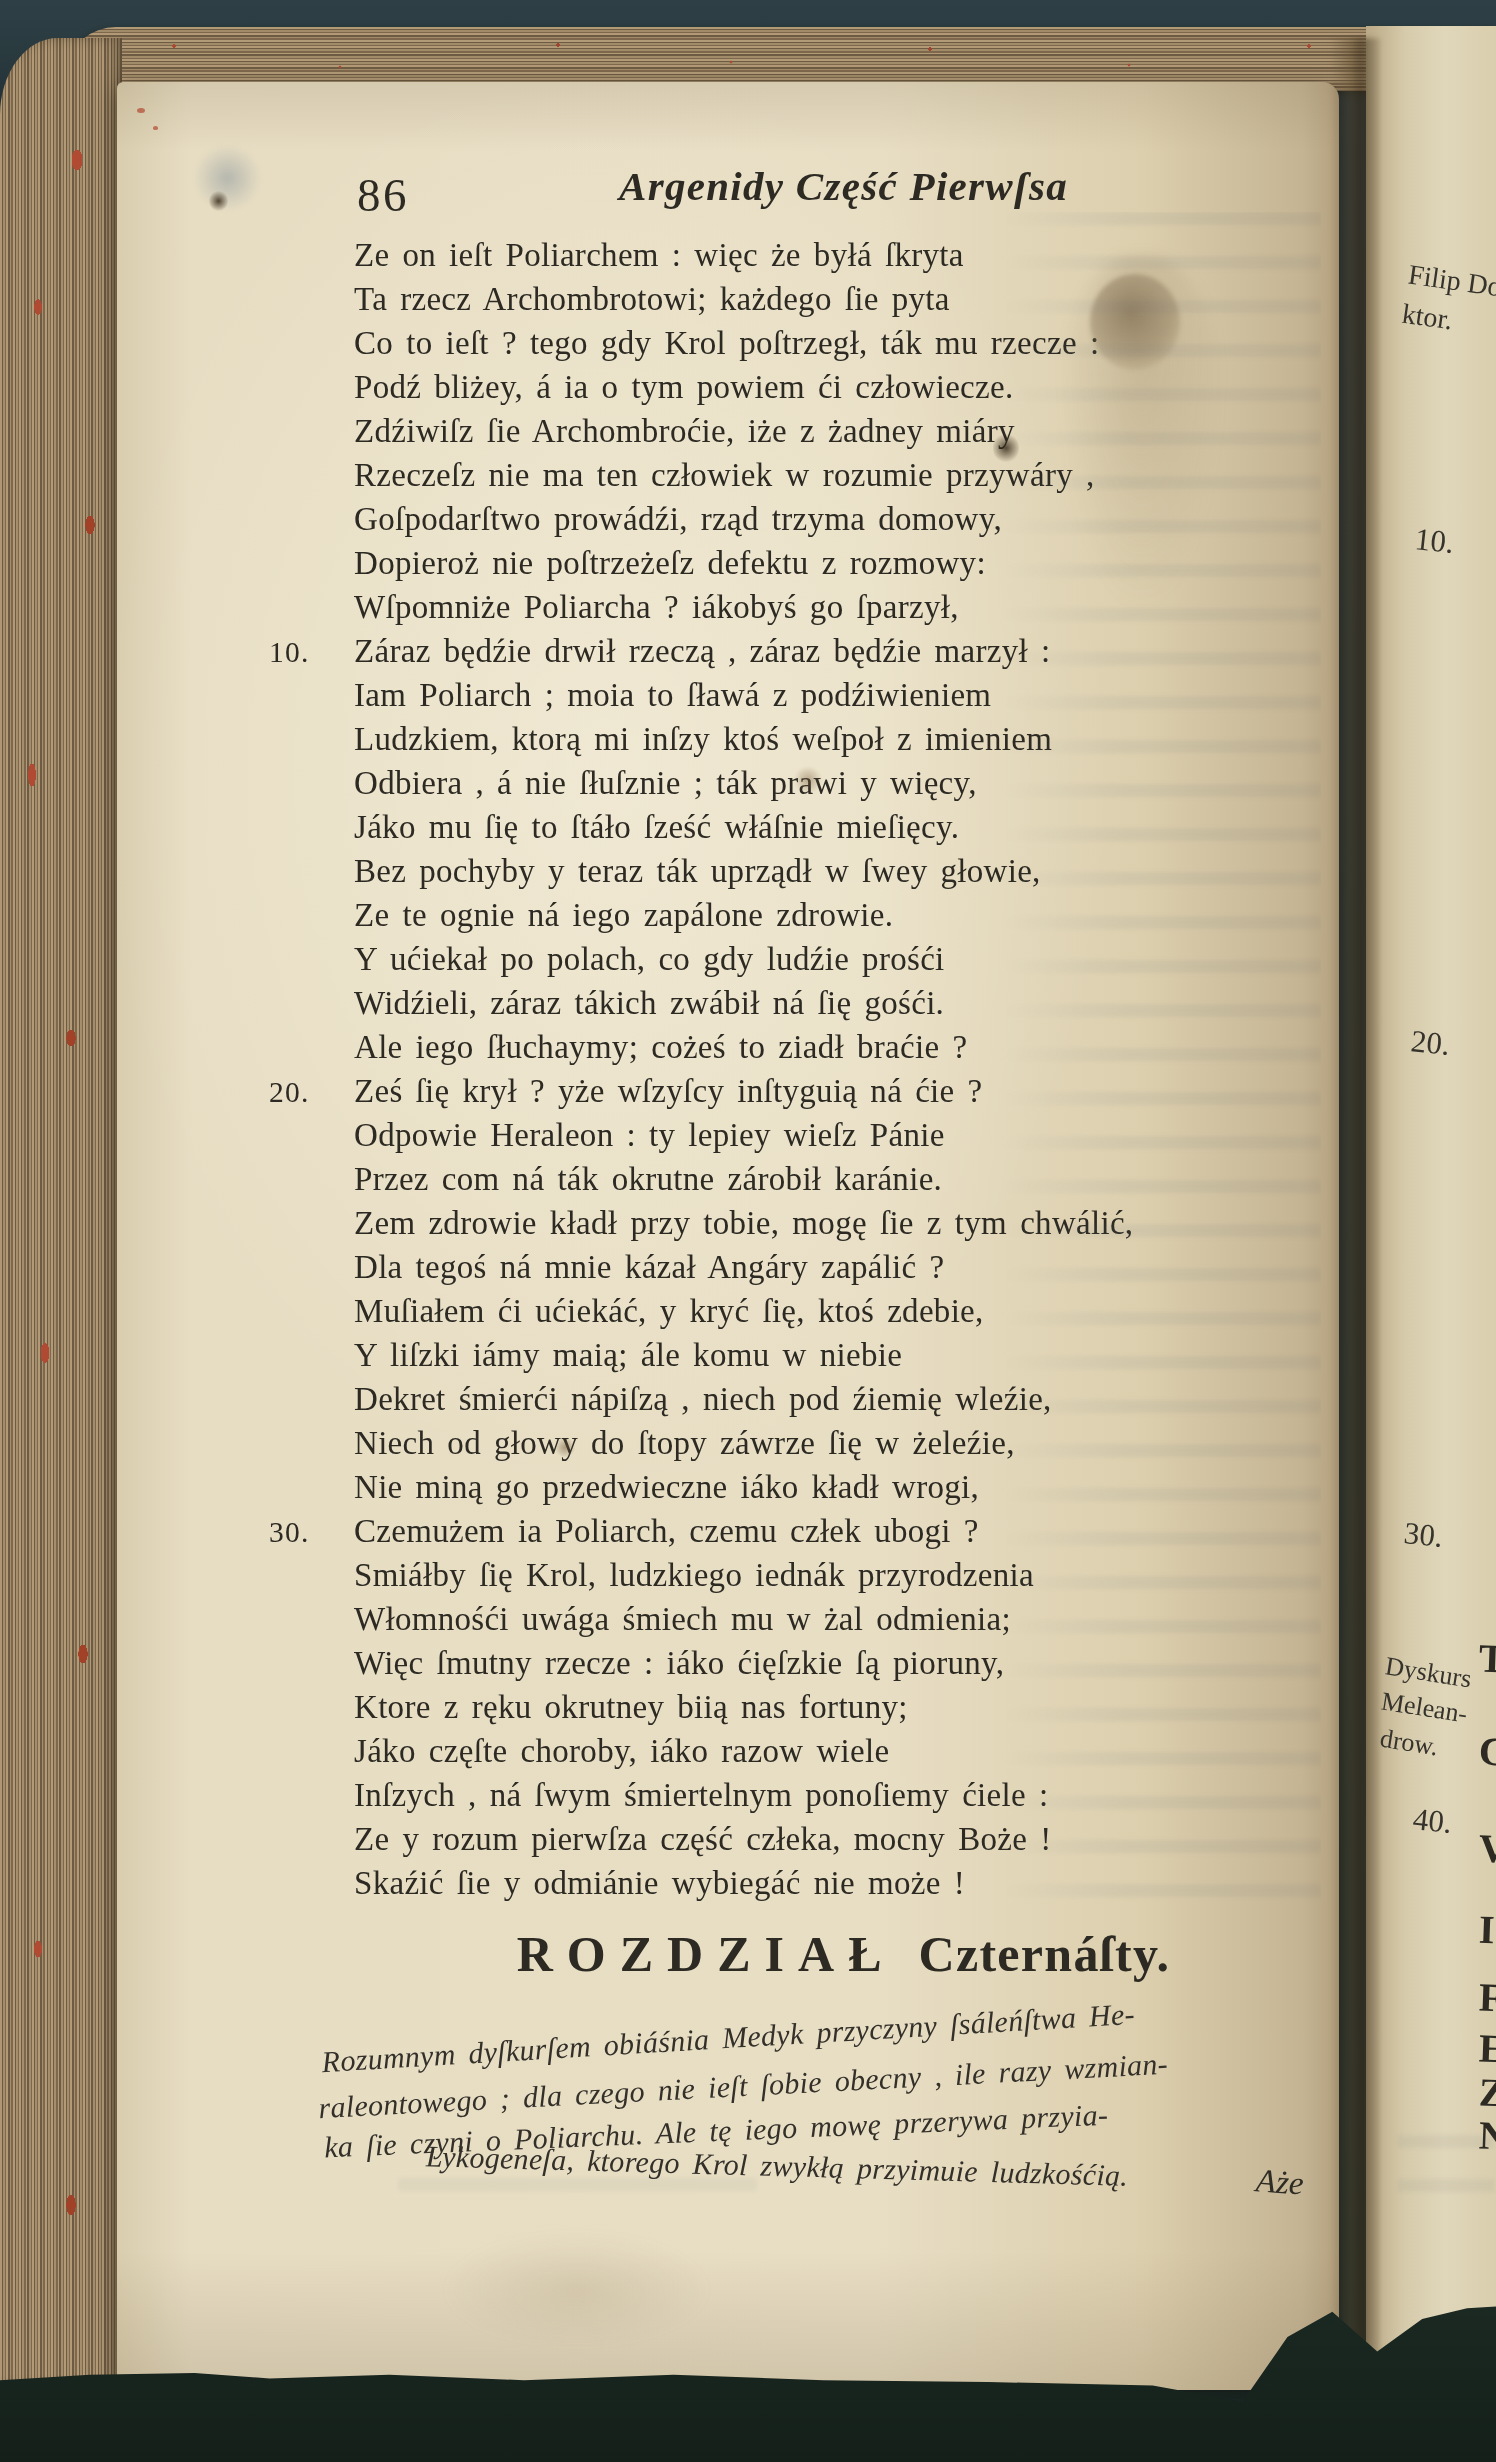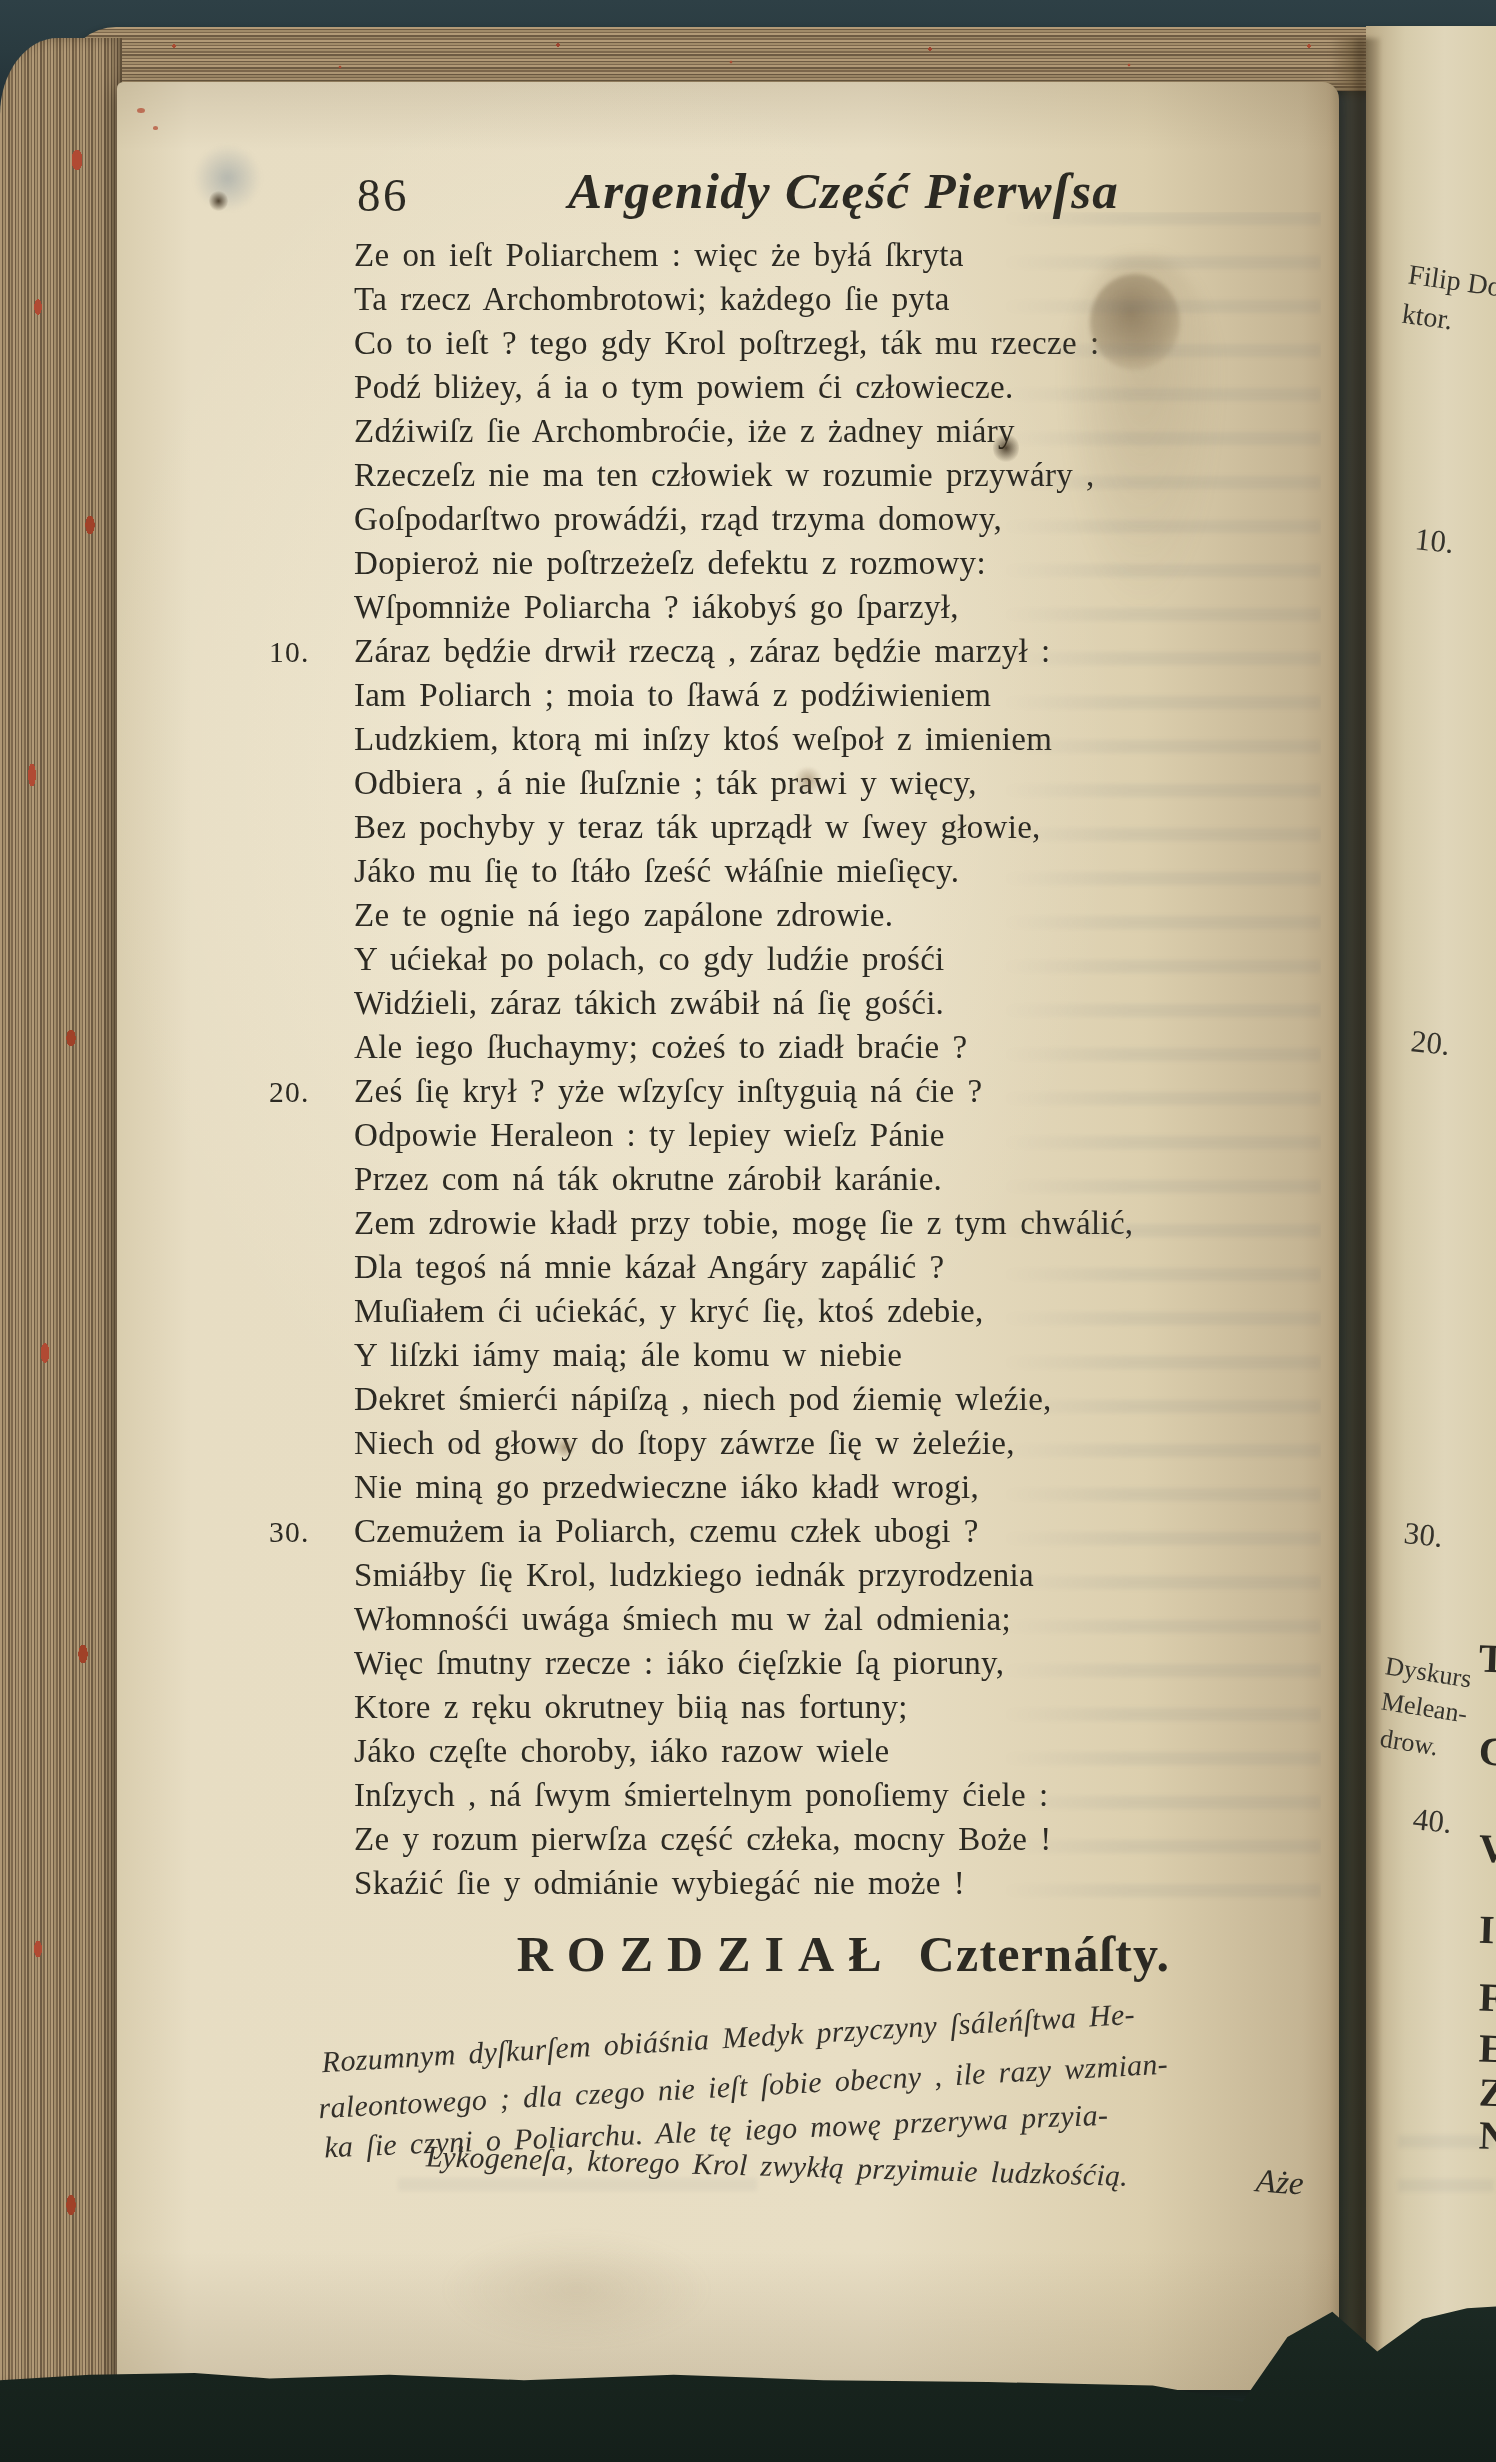--- a/index.html
+++ b/index.html
@@ -66,21 +66,21 @@
   
   .bottom-dark{
     position:absolute;left:0;top:2283px;width:1497px;height:180px;
     background:linear-gradient(180deg,#1d2b25 0,#17231d 60%,#141f1a 100%);
     clip-path:polygon(0 54%,6% 51%,13% 50%,18% 53%,26% 51%,35% 54%,45% 51%,55% 54%,66% 55%,77% 57%,83% 66%,86% 30%,89% 16%,92% 38%,95% 20%,98% 14%,100% 13%,100% 100%,0 100%);
   }
   
   .ink{color:#2c2a23;}
   #page-number{position:absolute;left:357px;top:168px;font-size:47px;letter-spacing:2.6px;}
   #running-title{position:absolute;left:353px;top:162px;width:981px;text-align:center;
-    font-style:italic;font-weight:600;font-size:51px;letter-spacing:1.3px;}
+    font-style:italic;font-weight:600;font-size:41px;letter-spacing:1.3px;}
   #body-text{position:absolute;left:354px;top:233px;width:981px;font-size:33px;line-height:44px;
     letter-spacing:0.3px;word-spacing:4.5px;white-space:nowrap;}
   .body-line{position:relative;}
   .margin-num{position:absolute;left:-85px;top:1.3px;font-size:29.5px;letter-spacing:1.3px;}
   #chapter-heading{position:absolute;left:353px;top:1925px;width:981px;text-align:center;
     font-size:50px;font-weight:600;}
   #chapter-heading .rozdzial{letter-spacing:14px;}
   #chapter-heading .numero{letter-spacing:1.3px;margin-left:23px;}
   .arg-line{position:absolute;font-style:italic;font-size:30px;white-space:nowrap;letter-spacing:0.3px;word-spacing:5.1px;color:#33302a;}
   #arg-0{left:321px;top:2021px;transform:rotate(-3.4deg);}
@@ -145,22 +145,22 @@
       <div class="body-line"><span>Podź bliżey,  á ia o tym powiem ći człowiecze.</span></div>
       <div class="body-line"><span>Zdźiwiſz ſie Archombroćie,  iże  z żadney miáry</span></div>
       <div class="body-line"><span>Rzeczeſz  nie ma ten człowiek  w rozumie  przywáry ,</span></div>
       <div class="body-line"><span>Goſpodarſtwo  prowádźi, rząd trzyma  domowy,</span></div>
       <div class="body-line"><span>Dopieroż nie poſtrzeżeſz defektu  z rozmowy:</span></div>
       <div class="body-line"><span>Wſpomniże Poliarcha ?  iákobyś go ſparzył,</span></div>
       <div class="body-line"><span class="margin-num">10.</span><span>Záraz będźie drwił rzeczą ,  záraz  będźie marzył :</span></div>
       <div class="body-line"><span>Iam Poliarch ;  moia to ſławá z podźiwieniem</span></div>
       <div class="body-line"><span>Ludzkiem,  ktorą mi  inſzy  ktoś weſpoł  z imieniem</span></div>
       <div class="body-line"><span>Odbiera ,  á  nie  ſłuſznie ;  ták  prawi y  więcy,</span></div>
+      <div class="body-line"><span>Jáko  mu ſię  to ſtáło  ſześć  włáſnie  mieſięcy.</span></div>
       <div class="body-line"><span>Bez pochyby y teraz  ták  uprządł  w ſwey głowie,</span></div>
-      <div class="body-line"><span>Jáko  mu ſię  to ſtáło  ſześć  włáſnie  mieſięcy.</span></div>
       <div class="body-line"><span>Ze te ognie ná  iego  zapálone  zdrowie.</span></div>
       <div class="body-line"><span>Y ućiekał  po  polach,  co gdy  ludźie prośći</span></div>
       <div class="body-line"><span>Widźieli,  záraz tákich  zwábił  ná ſię  gośći.</span></div>
       <div class="body-line"><span>Ale iego  ſłuchaymy;   cożeś  to ziadł  braćie ?</span></div>
       <div class="body-line"><span class="margin-num">20.</span><span>Ześ  ſię  krył ?  yże  wſzyſcy  inſtyguią  ná  ćie ?</span></div>
       <div class="body-line"><span>Odpowie Heraleon :  ty lepiey  wieſz  Pánie</span></div>
       <div class="body-line"><span>Przez  com  ná ták  okrutne   zárobił karánie.</span></div>
       <div class="body-line"><span>Zem zdrowie  kładł  przy  tobie,  mogę ſie  z tym chwálić,</span></div>
       <div class="body-line"><span>Dla  tegoś  ná mnie  kázał  Angáry  zapálić ?</span></div>
       <div class="body-line"><span>Muſiałem ći  ućiekáć,  y kryć  ſię,  ktoś  zdebie,</span></div>

